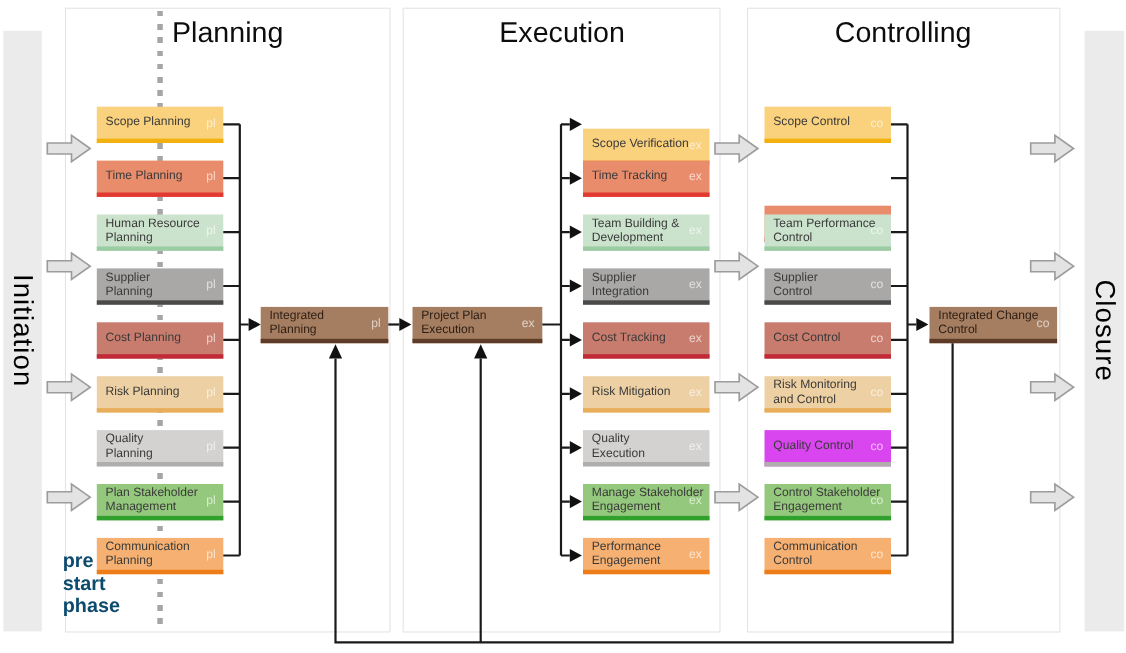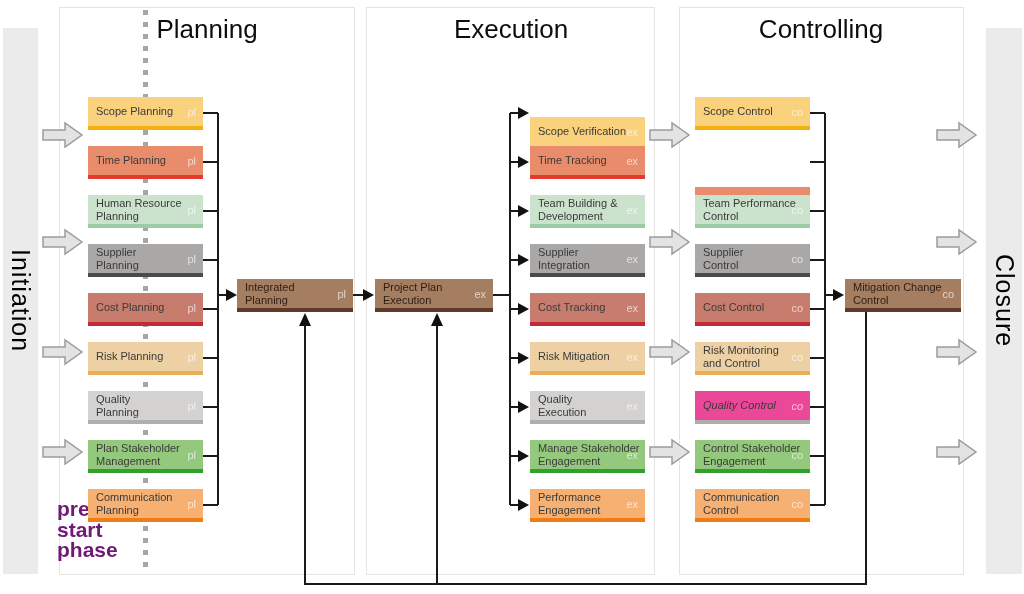--- a/index.html
+++ b/index.html
@@ -14,22 +14,22 @@
   .sidebar-label{writing-mode:vertical-rl;font-size:25px;color:#000;letter-spacing:1px;}
   .dotted{position:absolute;left:143px;top:10px;width:5px;height:563px;
          background:repeating-linear-gradient(to bottom,#A6A6A6 0 5px,transparent 5px 12px);}
   .pbox{position:absolute;width:115px;height:29px;border-bottom:4px solid;
          display:flex;align-items:center;}
   .pbox-label{padding-left:8px;padding-right:2px;font-size:11px;line-height:12.5px;
          color:#3A3A3A;white-space:pre-line;}
   .pbox.brown .pbox-label{color:#2C1D12;}
   .pbox-tag{position:absolute;right:7px;top:50%;transform:translateY(-50%);
          font-size:11px;}
-  .note{position:absolute;left:57px;top:499px;font-size:21px;font-weight:bold;
-         line-height:20.5px;color:#701a75;white-space:pre-line;}
+  .note{position:absolute;left:57px;top:499px;font-size:18px;font-weight:bold;
+         line-height:20.5px;color:#0c4a6e;white-space:pre-line;}
   #overlay{position:absolute;left:0;top:0;pointer-events:none;}
 </style>
 </head>
 <body>
 
 <div class="sidebar" style="left:3px;">
   <span class="sidebar-label">Initiation</span>
 </div>
 <div class="sidebar" style="left:986px;width:36px;">
   <span class="sidebar-label">Closure</span>
@@ -132,21 +132,21 @@
     <div class="pbox" style="left: 88px; top: 391px; width: 115px; background: rgb(211, 210, 209); border-bottom-color: rgb(175, 174, 173);">
       <span class="pbox-label">Quality
 Planning</span>
       <span class="pbox-tag" style="color: rgba(255, 255, 255, 0.65);">pl</span>
     </div>
     <div class="pbox" style="left: 530px; top: 391px; width: 115px; background: rgb(211, 210, 209); border-bottom-color: rgb(175, 174, 173);">
       <span class="pbox-label">Quality
 Execution</span>
       <span class="pbox-tag" style="color: rgba(255, 255, 255, 0.65);">ex</span>
     </div>
-    <div class="pbox" style="left: 695px; top: 391px; width: 115px; background: #ec4899; border-bottom-color: rgb(175, 174, 173); font-style: italic;">
+    <div class="pbox" style="left: 695px; top: 391px; width: 115px; background: #d946ef; border-bottom-color: rgb(175, 174, 173);">
       <span class="pbox-label">Quality Control</span>
       <span class="pbox-tag" style="color: rgba(255, 255, 255, 0.65);">co</span>
     </div>
     <div class="pbox" style="left: 88px; top: 440px; width: 115px; background: rgb(148, 200, 125); border-bottom-color: rgb(47, 161, 44);">
       <span class="pbox-label">Plan Stakeholder
 Management</span>
       <span class="pbox-tag" style="color: rgba(255, 255, 255, 0.65);">pl</span>
     </div>
     <div class="pbox" style="left: 530px; top: 440px; width: 115px; background: rgb(148, 200, 125); border-bottom-color: rgb(47, 161, 44);">
       <span class="pbox-label">Manage Stakeholder
@@ -177,21 +177,21 @@
       <span class="pbox-label">Integrated
 Planning</span>
       <span class="pbox-tag" style="color: rgba(255, 255, 255, 0.65);">pl</span>
     </div>
     <div class="pbox brown" style="left: 375px; top: 279px; width: 118px; background: rgb(165, 126, 98); border-bottom-color: rgb(94, 59, 38);">
       <span class="pbox-label">Project Plan
 Execution</span>
       <span class="pbox-tag" style="color: rgba(255, 255, 255, 0.65);">ex</span>
     </div>
     <div class="pbox brown" style="left: 845px; top: 279px; width: 116px; background: rgb(165, 126, 98); border-bottom-color: rgb(94, 59, 38);">
-      <span class="pbox-label">Mitigation Change
+      <span class="pbox-label">Integrated Change
 Control</span>
       <span class="pbox-tag" style="color: rgba(255, 255, 255, 0.65);">co</span>
     </div>
   </div>
 
 <svg id="overlay" width="1024" height="594" viewBox="0 0 1024 594">
     <path d="M218,113 L218,505 M203,113 L218,113 M203,162 L218,162 M203,211 L218,211 M203,260 L218,260 M203,309 L218,309 M203,358 L218,358 M203,407 L218,407 M203,456 L218,456 M203,505 L218,505 M218,295 L226,295" fill="none" stroke="#1A1A1A" stroke-width="2"></path>
     <polygon points="226,289 226,301 237,295" fill="#111"></polygon>
     <path d="M353,295 L363,295" fill="none" stroke="#1A1A1A" stroke-width="2"></path>
     <polygon points="363,289 363,301 374,295" fill="#111"></polygon>

